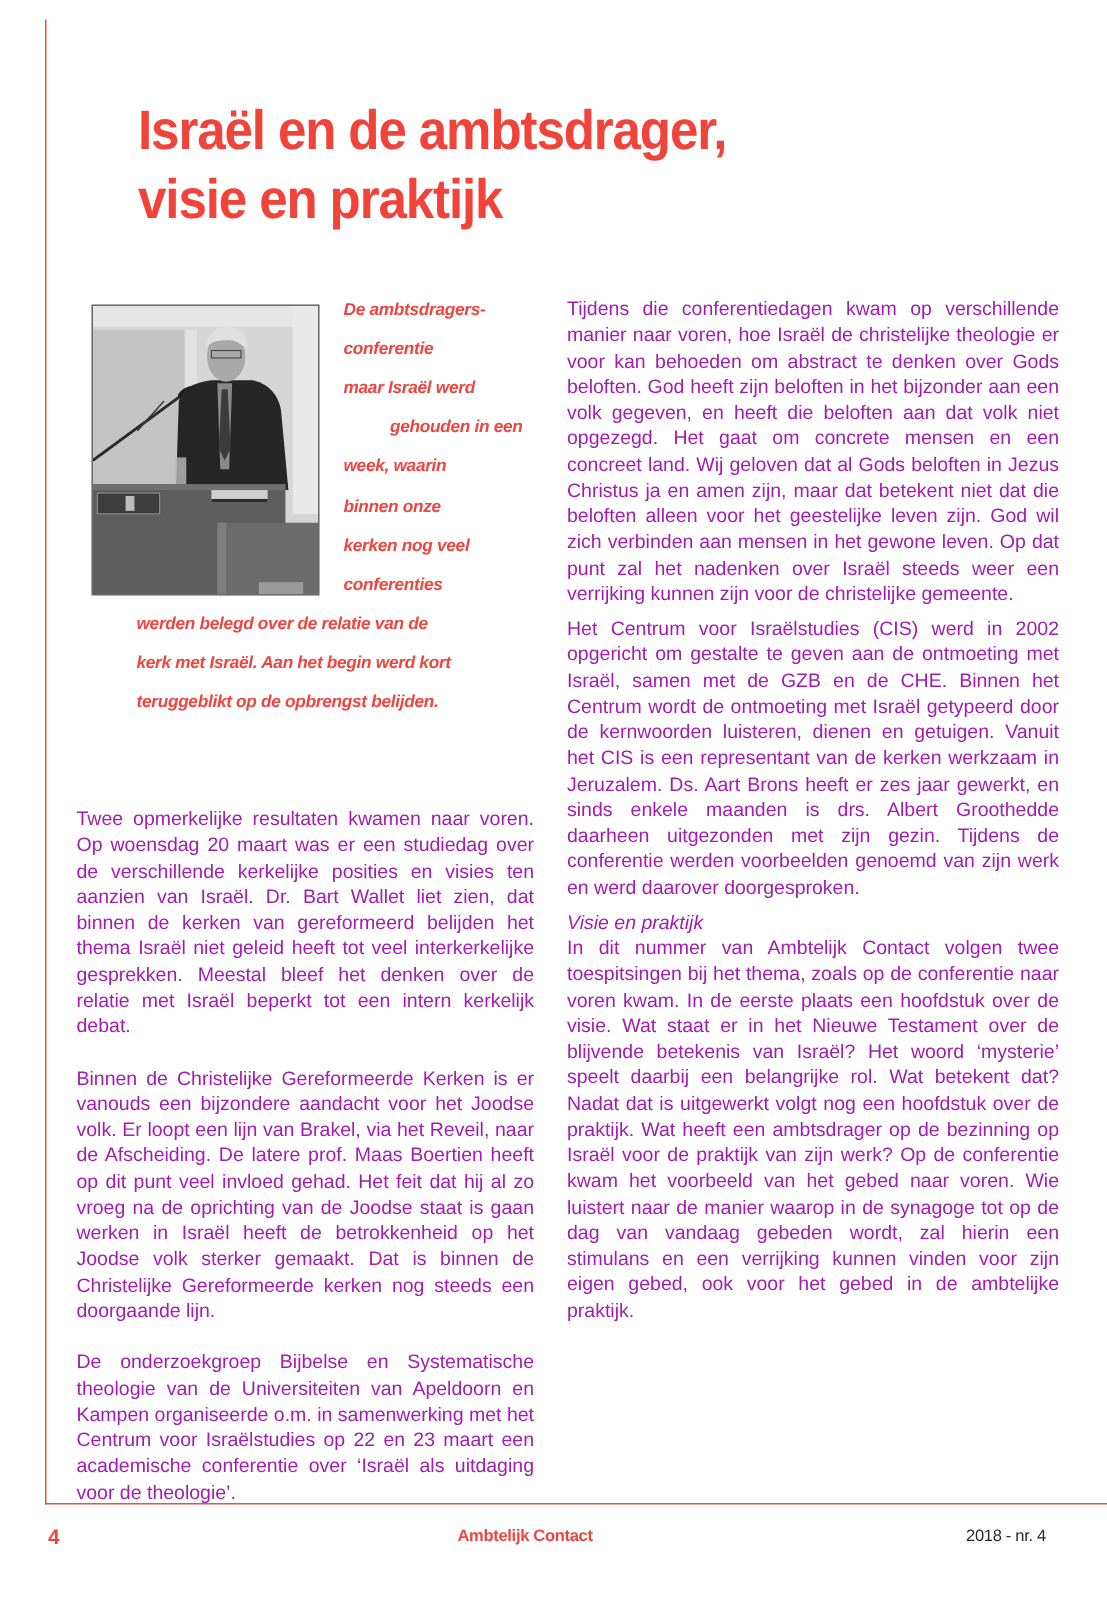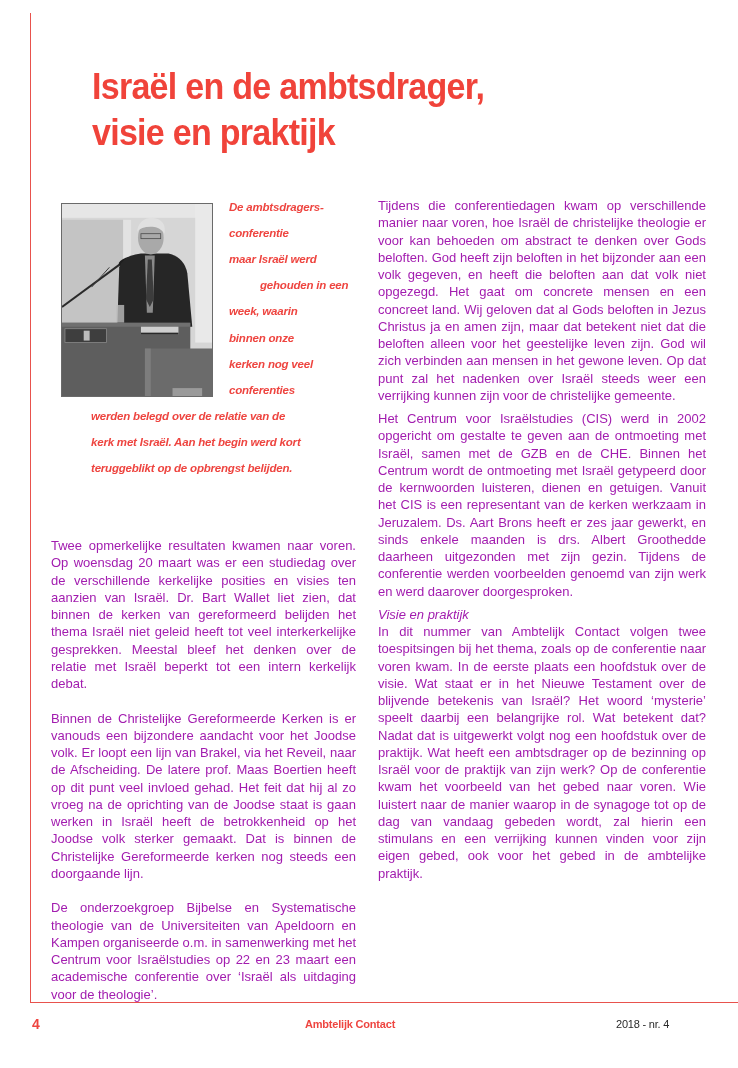--- a/index.html
+++ b/index.html
@@ -11,21 +11,21 @@
   .photo svg { display: block; width: 100%; height: 100%; }
   .caption-line { position: absolute; font-style: italic; font-weight: bold; font-size: 11.5px; line-height: 14px; color: #ee4540; white-space: nowrap; letter-spacing: -0.2px; }
   .col { position: absolute; font-size: 13px; line-height: 17.25px; text-align: justify; hyphens: manual; color: #a21caf; }
   .col p { margin: 0 0 17.25px 0; }
   .col p.tight { margin-bottom: 6px; }
   .col .sub { font-style: italic; display: block; }
   .col-left { left: 51px; top: 513px; width: 305px; margin-top: 24px; }
   .col-right { left: 378px; top: 197px; width: 328px; }
   .footer-page { position: absolute; left: 32px; top: 1016px; font-weight: bold; font-size: 14px; color: #ee4540; }
   .footer-mag { position: absolute; left: 305px; top: 1018px; font-weight: bold; font-size: 11px; color: #ee4540; letter-spacing: -0.2px; }
-  .footer-issue { position: absolute; left: 616px; top: 1018px; font-size: 11px; color: #2a2a2a; letter-spacing: -0.2px; }
+  .footer-issue { position: absolute; left: 644px; top: 1018px; font-size: 11px; color: #2a2a2a; letter-spacing: -0.2px; }
 </style>
 </head>
 <body>
 
 <div class="vline"></div>
 <div class="hline"></div>
 
 <h1 class="title">
   <span>Israël en de ambtsdrager,</span><br>
   <span>visie en praktijk</span>

